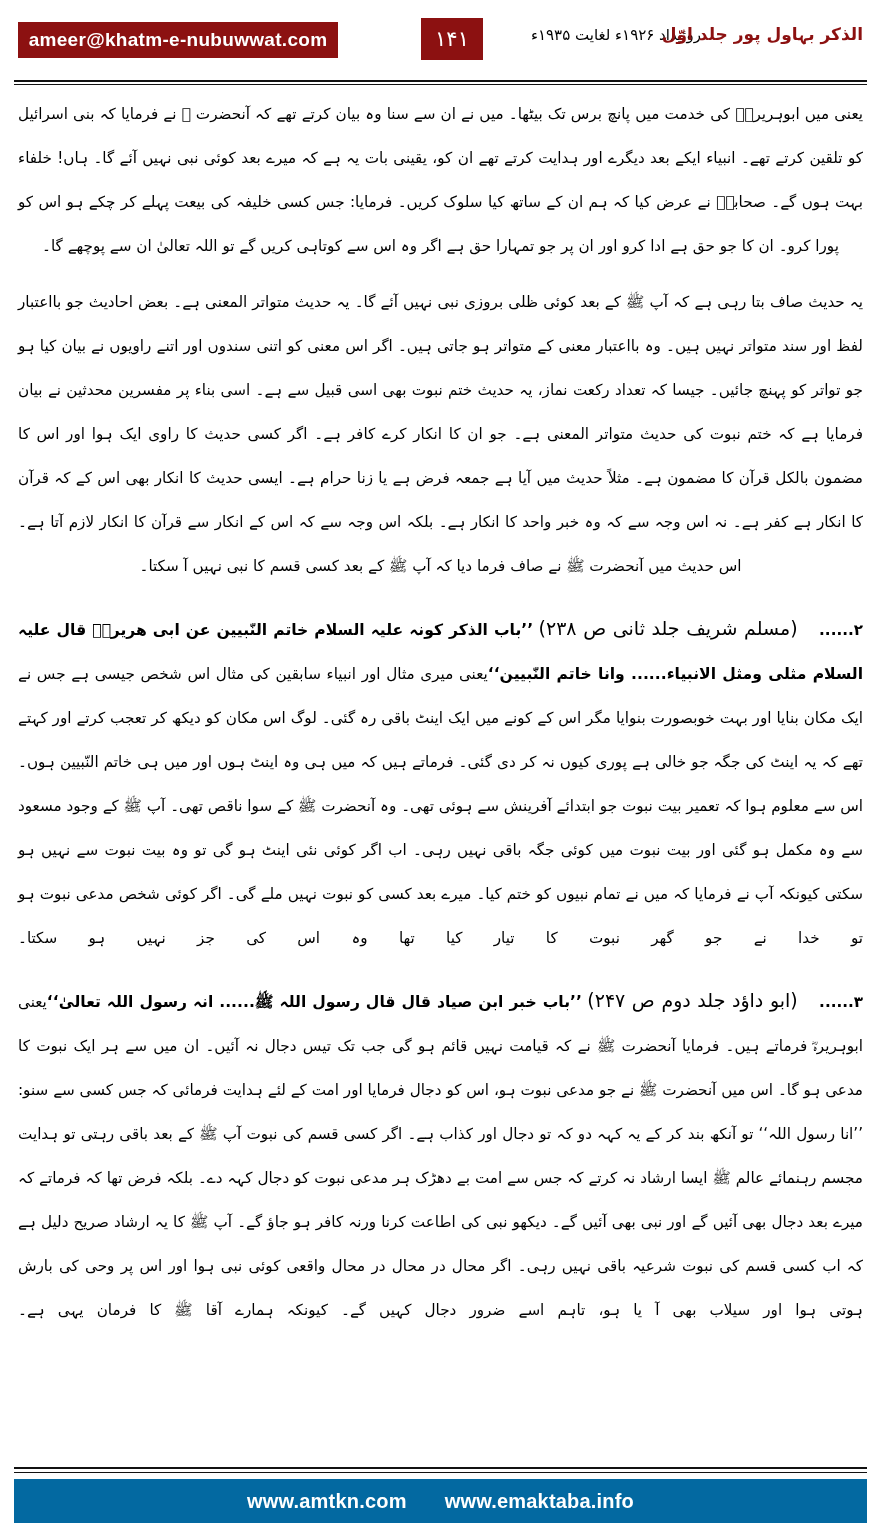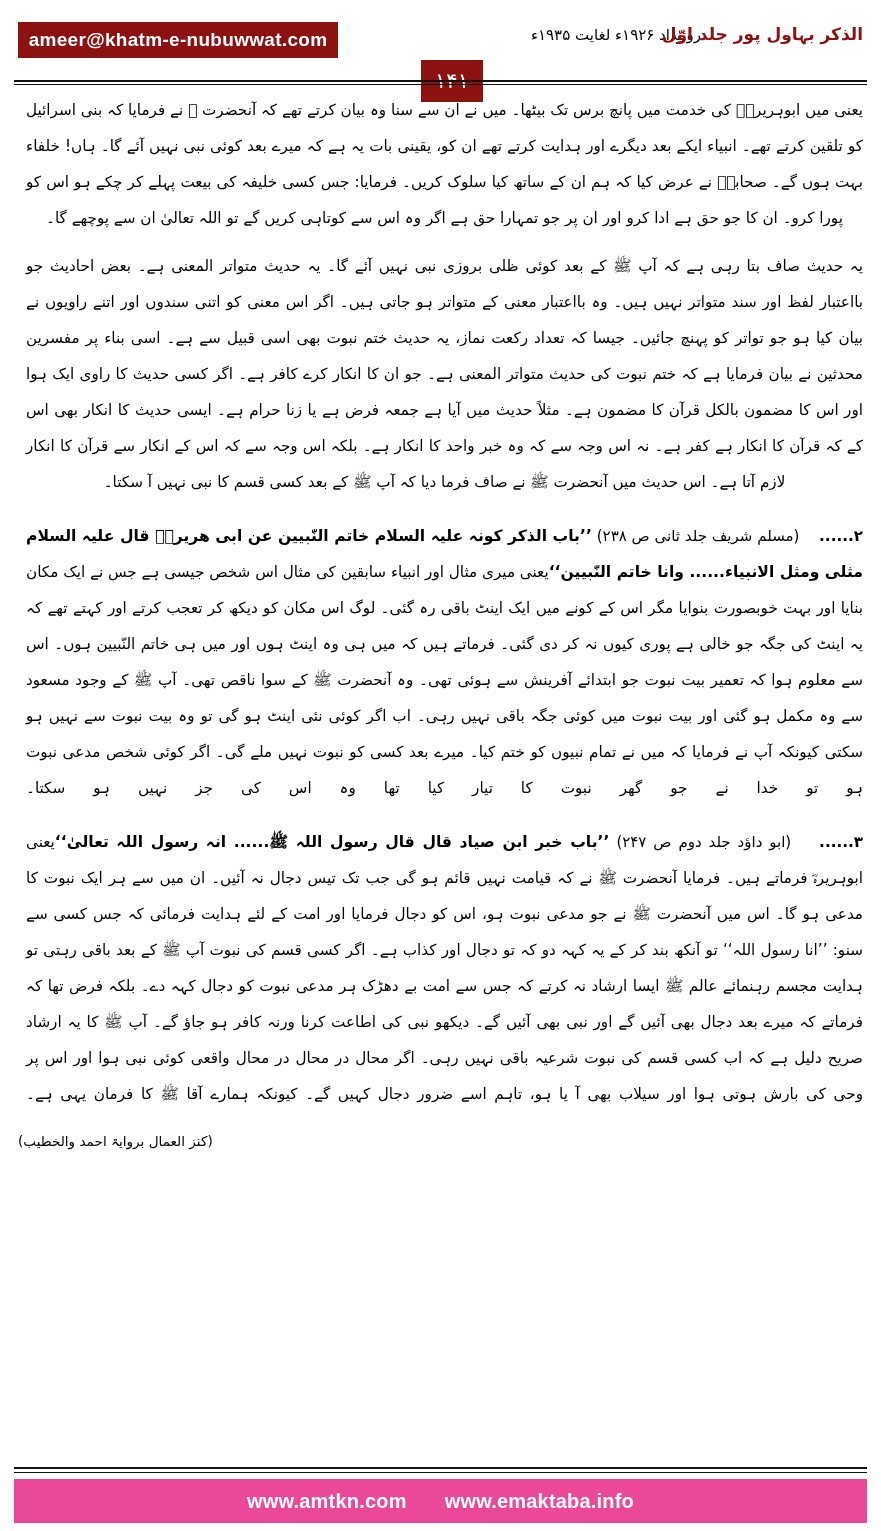--- a/index.html
+++ b/index.html
@@ -51,21 +51,20 @@
     width: 62px;
     height: 42px;
     background: #8c1111;
     color: #ffffff;
     display: flex;
     align-items: center;
     justify-content: center;
     font-family: "DejaVu Sans", sans-serif;
     font-size: 21px;
     direction: rtl;
-    margin-top: 42px;
   }
   .header-date {
     position: absolute;
     right: 180px;
     top: 26px;
     font-size: 15px;
     color: #000000;
     direction: rtl;
     font-family: "DejaVu Sans", sans-serif;
   }
@@ -102,41 +101,41 @@
     right: 18px;
     bottom: 86px;
     direction: rtl;
     text-align: justify;
     text-align-last: justify;
     font-family: "DejaVu Sans", sans-serif;
     color: #000;
   }
   .para {
     font-size: 15.2px;
-    line-height: 36px;
-    margin: 0 0 2px 8px;
+    line-height: 44px;
+    margin: 0 0 2px 0;
     direction: rtl;
     text-align: justify;
     text-align-last: justify;
   }
   .para.last-center {
     text-align-last: center;
   }
   .spacer-sm { height: 10px; }
   .spacer-md { height: 16px; }
 
   .arabic {
     font-weight: bold;
     font-size: 15.6px;
   }
   .num-lead {
     font-weight: bold;
   }
   .ref {
-    font-size: 15px;
+    font-size: 19px;
   }
   .cite-left {
     font-size: 13.6px;
     direction: rtl;
     text-align: left;
     text-align-last: left;
     line-height: 30px;
   }
 
   
@@ -153,21 +152,21 @@
     right: 14px;
     bottom: 58px;
     border-top: 1px solid #111;
   }
   .footer {
     position: absolute;
     left: 14px;
     right: 14px;
     bottom: 8px;
     height: 44px;
-    background: #ec4899;
+    background: #0369a1;
     display: flex;
     align-items: center;
     justify-content: center;
     gap: 38px;
   }
   .footer a, .footer span.flink {
     color: #ffffff;
     font-family: "Liberation Sans", sans-serif;
     font-size: 20px;
     font-weight: bold;
@@ -198,21 +197,20 @@
     <p class="para last-center">یہ حدیث صاف بتا رہی ہے کہ آپ ﷺ کے بعد کوئی ظلی بروزی نبی نہیں آئے گا۔ یہ حدیث متواتر المعنی ہے۔ بعض احادیث جو بااعتبار لفظ اور سند متواتر نہیں ہیں۔ وہ بااعتبار معنی کے متواتر ہو جاتی ہیں۔ اگر اس معنی کو اتنی سندوں اور اتنے راویوں نے بیان کیا ہو جو تواتر کو پہنچ جائیں۔ جیسا کہ تعداد رکعت نماز، یہ حدیث ختم نبوت بھی اسی قبیل سے ہے۔ اسی بناء پر مفسرین محدثین نے بیان فرمایا ہے کہ ختم نبوت کی حدیث متواتر المعنی ہے۔ جو ان کا انکار کرے کافر ہے۔ اگر کسی حدیث کا راوی ایک ہوا اور اس کا مضمون بالکل قرآن کا مضمون ہے۔ مثلاً حدیث میں آیا ہے جمعہ فرض ہے یا زنا حرام ہے۔ ایسی حدیث کا انکار بھی اس کے کہ قرآن کا انکار ہے کفر ہے۔ نہ اس وجہ سے کہ وہ خبر واحد کا انکار ہے۔ بلکہ اس وجہ سے کہ اس کے انکار سے قرآن کا انکار لازم آتا ہے۔ اس حدیث میں آنحضرت ﷺ نے صاف فرما دیا کہ آپ ﷺ کے بعد کسی قسم کا نبی نہیں آ سکتا۔</p>
 
     <div class="spacer-md"></div>
 
     <p class="para"><span class="num-lead">۲......</span>&nbsp;&nbsp;&nbsp;&nbsp;<span class="ref">(مسلم شریف جلد ثانی ص ۲۳۸)</span>&nbsp;<span class="arabic">’’باب الذکر کونہ علیہ السلام خاتم النّبیین عن ابی ھریرۃؓ قال علیہ السلام مثلی ومثل الانبیاء...... وانا خاتم النّبیین‘‘</span><span>یعنی میری مثال اور انبیاء سابقین کی مثال اس شخص جیسی ہے جس نے ایک مکان بنایا اور بہت خوبصورت بنوایا مگر اس کے کونے میں ایک اینٹ باقی رہ گئی۔ لوگ اس مکان کو دیکھ کر تعجب کرتے اور کہتے تھے کہ یہ اینٹ کی جگہ جو خالی ہے پوری کیوں نہ کر دی گئی۔ فرماتے ہیں کہ میں ہی وہ اینٹ ہوں اور میں ہی خاتم النّبیین ہوں۔ اس سے معلوم ہوا کہ تعمیر بیت نبوت جو ابتدائے آفرینش سے ہوئی تھی۔ وہ آنحضرت ﷺ کے سوا ناقص تھی۔ آپ ﷺ کے وجود مسعود سے وہ مکمل ہو گئی اور بیت نبوت میں کوئی جگہ باقی نہیں رہی۔ اب اگر کوئی نئی اینٹ ہو گی تو وہ بیت نبوت سے نہیں ہو سکتی کیونکہ آپ نے فرمایا کہ میں نے تمام نبیوں کو ختم کیا۔ میرے بعد کسی کو نبوت نہیں ملے گی۔ اگر کوئی شخص مدعی نبوت ہو تو خدا نے جو گھر نبوت کا تیار کیا تھا وہ اس کی جز نہیں ہو سکتا۔</span></p>
 
     <div class="spacer-md"></div>
 
     <p class="para"><span class="num-lead">۳......</span>&nbsp;&nbsp;&nbsp;&nbsp;<span class="ref">(ابو داؤد جلد دوم ص ۲۴۷)</span>&nbsp;<span class="arabic">’’باب خبر ابن صیاد قال قال رسول اللہ ﷺ...... انہ رسول اللہ تعالیٰ‘‘</span><span>یعنی ابوہریرہؓ فرماتے ہیں۔ فرمایا آنحضرت ﷺ نے کہ قیامت نہیں قائم ہو گی جب تک تیس دجال نہ آئیں۔ ان میں سے ہر ایک نبوت کا مدعی ہو گا۔ اس میں آنحضرت ﷺ نے جو مدعی نبوت ہو، اس کو دجال فرمایا اور امت کے لئے ہدایت فرمائی کہ جس کسی سے سنو: ’’انا رسول اللہ‘‘ تو آنکھ بند کر کے یہ کہہ دو کہ تو دجال اور کذاب ہے۔ اگر کسی قسم کی نبوت آپ ﷺ کے بعد باقی رہتی تو ہدایت مجسم رہنمائے عالم ﷺ ایسا ارشاد نہ کرتے کہ جس سے امت بے دھڑک ہر مدعی نبوت کو دجال کہہ دے۔ بلکہ فرض تھا کہ فرماتے کہ میرے بعد دجال بھی آئیں گے اور نبی بھی آئیں گے۔ دیکھو نبی کی اطاعت کرنا ورنہ کافر ہو جاؤ گے۔ آپ ﷺ کا یہ ارشاد صریح دلیل ہے کہ اب کسی قسم کی نبوت شرعیہ باقی نہیں رہی۔ اگر محال در محال در محال واقعی کوئی نبی ہوا اور اس پر وحی کی بارش ہوتی ہوا اور سیلاب بھی آ یا ہو، تاہم اسے ضرور دجال کہیں گے۔ کیونکہ ہمارے آقا ﷺ کا فرمان یہی ہے۔</span></p>
 
-    <p class="cite-left">(کنز العمال بروایۃ احمد والخطیب)</p>
 
   </div>
 
   <div class="rule-bot"></div>
   <div class="rule-bot2"></div>
   <div class="footer">
     <span class="flink">www.amtkn.com</span>
     <span class="flink">www.emaktaba.info</span>
   </div>
 

